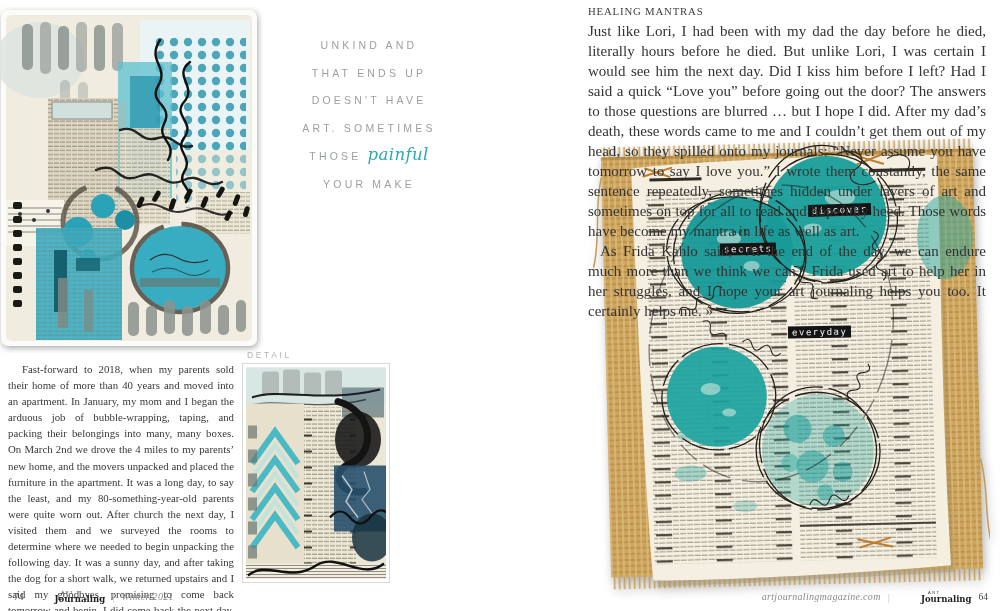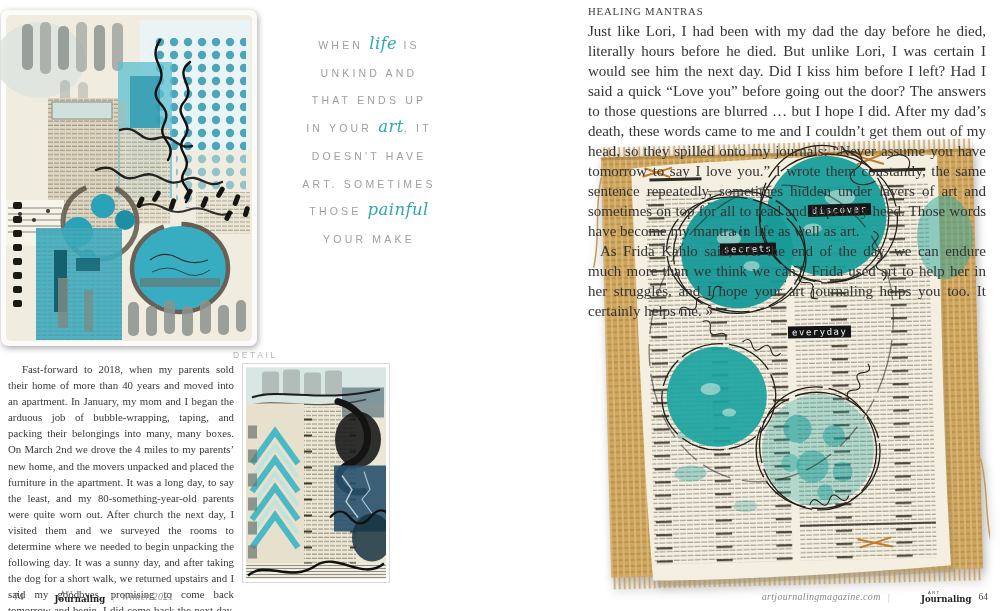--- a/index.html
+++ b/index.html
@@ -16,21 +16,21 @@
               color:#9da0a0;line-height:25.7px;}
   .pq-accent{font-family:"DejaVu Serif",serif;font-style:italic;font-size:16.5px;
              letter-spacing:.4px;color:#2fa8b5;}
 
   
   .body-left{position:absolute;left:8px;top:361px;width:226px;font-size:10.8px;line-height:16.1px;
              text-align:justify;color:#383838;}
   .body-left p{margin:0;text-indent:14px;}
 
   
-  .detail-label{position:absolute;left:233px;top:350px;font-family:"Liberation Sans",sans-serif;
+  .detail-label{position:absolute;left:247px;top:350px;font-family:"Liberation Sans",sans-serif;
                 font-size:8.5px;letter-spacing:2.6px;color:#b3b3b3;}
   .detail-img{position:absolute;left:242px;top:363px;width:148px;height:220px;background:#fff;
               border:1px solid #d9d9d9;box-sizing:border-box;padding:3px;}
   .detail-img svg{width:100%;height:100%;display:block;}
 
   
   .heading-right{position:absolute;left:588px;top:5px;font-size:10.8px;letter-spacing:.8px;
                  color:#3d3d3d;z-index:2;}
   .body-right{position:absolute;left:588px;top:21px;width:398px;font-size:15px;line-height:20px;
               text-align:justify;color:#333;z-index:2;}
@@ -160,24 +160,22 @@
         <path d="M160,30 c-14,22 10,26 -2,46 c-10,18 16,18 6,38 c-8,16 14,18 4,36"></path>
         <path d="M190,52 c-18,14 8,24 -6,40 c-12,14 12,20 0,36 c-10,14 10,18 0,34 c-8,14 12,16 2,30"></path>
         <path d="M120,120 c20,-6 18,14 38,8 c16,-5 18,12 34,8" opacity=".9"></path>
         <path d="M96,160 c24,-10 20,16 44,6 c20,-8 24,14 44,4 c16,-8 22,10 38,2" opacity=".9"></path>
         <path d="M140,196 c22,-8 26,12 48,4 c18,-7 26,10 44,3" opacity=".85" stroke-width="2"></path>
       </g>
     </svg>
   </div>
 
   <div class="pull-quote">
-    <div><span>WHEN </span><span class="pq-accent">life</span><span> IS</span></div>
     <div><span>UNKIND AND</span><span class="pq-accent"></span><span></span></div>
     <div><span>THAT ENDS UP</span><span class="pq-accent"></span><span></span></div>
-    <div><span>IN YOUR </span><span class="pq-accent">art</span><span>, IT</span></div>
     <div><span>DOESN'T HAVE</span><span class="pq-accent"></span><span></span></div>
     <div><span>ART. SOMETIMES</span><span class="pq-accent"></span><span></span></div>
     <div><span>THOSE </span><span class="pq-accent">painful</span><span></span></div>
     <div><span>YOUR MAKE</span><span class="pq-accent"></span><span></span></div>
   </div>
 
   <div class="body-left">
     <p>Fast-forward to 2018, when my parents sold their home of more than 40 years and moved into an apartment. In January, my mom and I began the arduous job of bubble-wrapping, taping, and packing their belongings into many, many boxes. On March 2nd we drove the 4 miles to my parents’ new home, and the movers unpacked and placed the furniture in the apartment. It was a long day, to say the least, and my 80-something-year-old parents were quite worn out. After church the next day, I visited them and we surveyed the rooms to determine where we needed to begin unpacking the following day. It was a sunny day, and after taking the dog for a short walk, we returned upstairs and I said my goodbyes, promising to come back tomorrow and begin. I did come back the next day, but not to unpack … because at 8 a.m., my mom called to tell me my dad had died that morning while walking the dog. He had suffered a massive heart attack that instantaneously ended his life.</p>
   </div>
 

